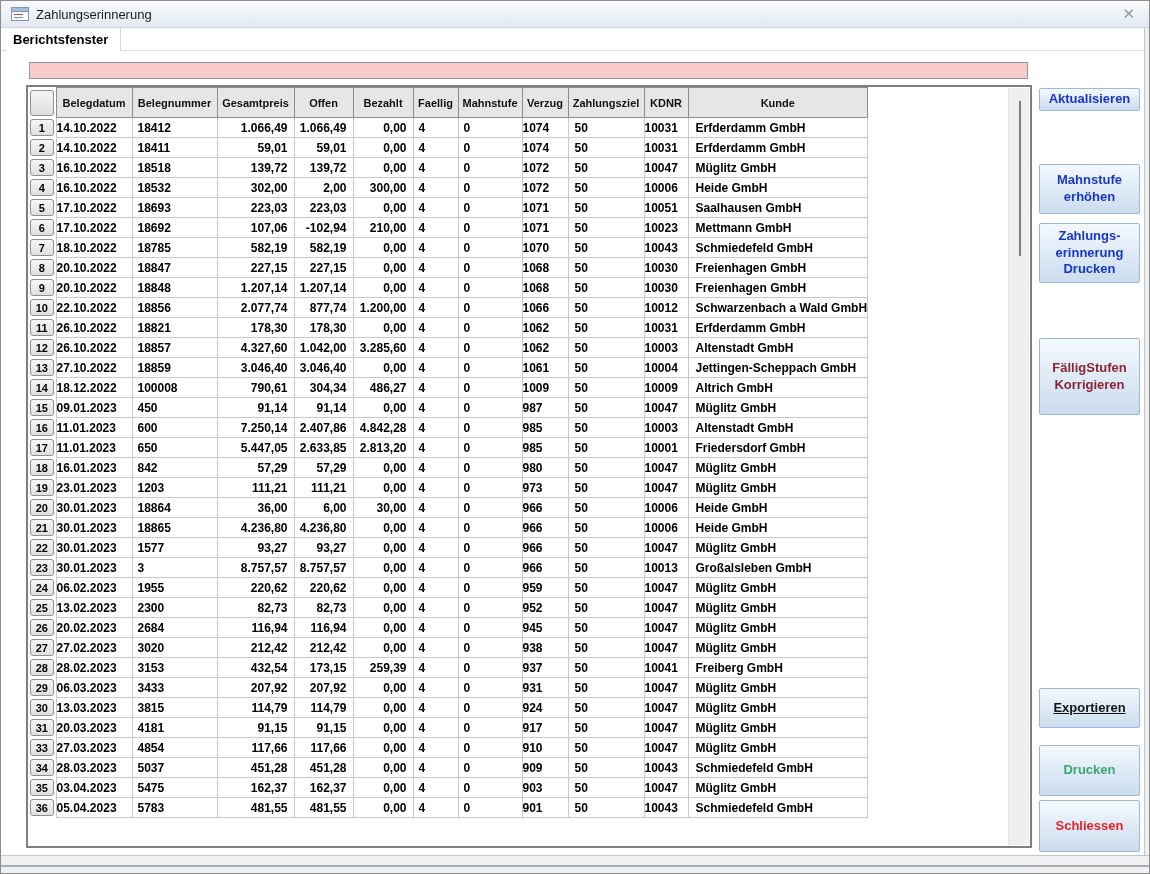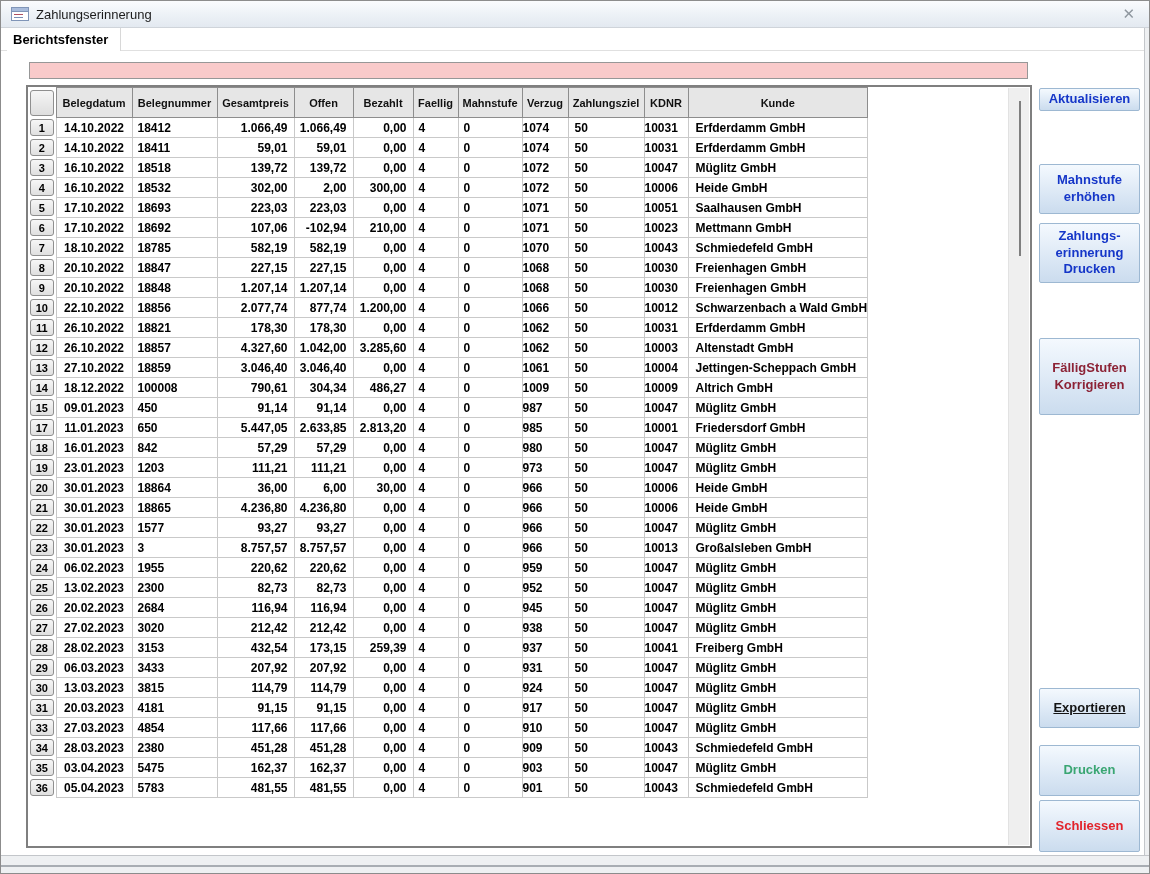--- a/index.html
+++ b/index.html
@@ -50,21 +50,21 @@
                   white-space:nowrap; overflow:hidden; text-align:center; }
   .datasheet th.c0 { border:none; background:#fff; }
   .hbtn { width:24px; height:26px; margin:0 auto;
           background:linear-gradient(#f5f5f5,#dedede); border:1px solid #8f8f8f;
           border-radius:3px; }
 
   .datasheet td { height:20px; font-size:12px; font-weight:bold; color:#000;
                   border-right:1px solid #c9c9c9; border-bottom:1px solid #c9c9c9;
                   padding:0; white-space:nowrap; overflow:hidden; }
   .datasheet td.c0 { border:none; }
-  .datasheet td.c1 { border-left:1px solid #c9c9c9; text-align:center; }
+  .datasheet td.c1 { border-left:1px solid #c9c9c9; }
   .datasheet td.c2 { text-align:left;  padding-left:5px; }
   .datasheet td.c3, .datasheet td.c4, .datasheet td.c5 { text-align:right; padding-right:6px; }
   .datasheet td.c6, .datasheet td.c7 { text-align:left; padding-left:5px; }
   .datasheet td.c8 { text-align:left; padding-right:9px; }
   .datasheet td.c9 { text-align:left;  padding-left:6px; }
   .datasheet td.c10{ text-align:left; padding-right:5px; }
   .datasheet td.c11{ text-align:left;  padding-left:7px; }
 
   .rowbtn { width:24px; height:17px; margin:0 auto;
             background:linear-gradient(#f6f6f6,#e0e0e0); border:1px solid #8f8f8f;
@@ -386,20 +386,36 @@
             <td class="c5">0,00</td>
             <td class="c6">4</td>
             <td class="c7">0</td>
             <td class="c8">987</td>
             <td class="c9">50</td>
             <td class="c10">10047</td>
             <td class="c11">Müglitz GmbH</td>
           </tr>
           <tr>
             <td class="c0">
+              <div class="rowbtn">16</div>
+            </td>
+            <td class="c1">11.01.2023</td>
+            <td class="c2">600</td>
+            <td class="c3">7.250,14</td>
+            <td class="c4">2.407,86</td>
+            <td class="c5">4.842,28</td>
+            <td class="c6">4</td>
+            <td class="c7">0</td>
+            <td class="c8">985</td>
+            <td class="c9">50</td>
+            <td class="c10">10003</td>
+            <td class="c11">Altenstadt GmbH</td>
+          </tr>
+          <tr>
+            <td class="c0">
               <div class="rowbtn">17</div>
             </td>
             <td class="c1">11.01.2023</td>
             <td class="c2">650</td>
             <td class="c3">5.447,05</td>
             <td class="c4">2.633,85</td>
             <td class="c5">2.813,20</td>
             <td class="c6">4</td>
             <td class="c7">0</td>
             <td class="c8">985</td>
@@ -645,21 +661,21 @@
             <td class="c8">910</td>
             <td class="c9">50</td>
             <td class="c10">10047</td>
             <td class="c11">Müglitz GmbH</td>
           </tr>
           <tr>
             <td class="c0">
               <div class="rowbtn">34</div>
             </td>
             <td class="c1">28.03.2023</td>
-            <td class="c2">2380</td>
+            <td class="c2">5037</td>
             <td class="c3">451,28</td>
             <td class="c4">451,28</td>
             <td class="c5">0,00</td>
             <td class="c6">4</td>
             <td class="c7">0</td>
             <td class="c8">909</td>
             <td class="c9">50</td>
             <td class="c10">10043</td>
             <td class="c11">Schmiedefeld GmbH</td>
           </tr>

